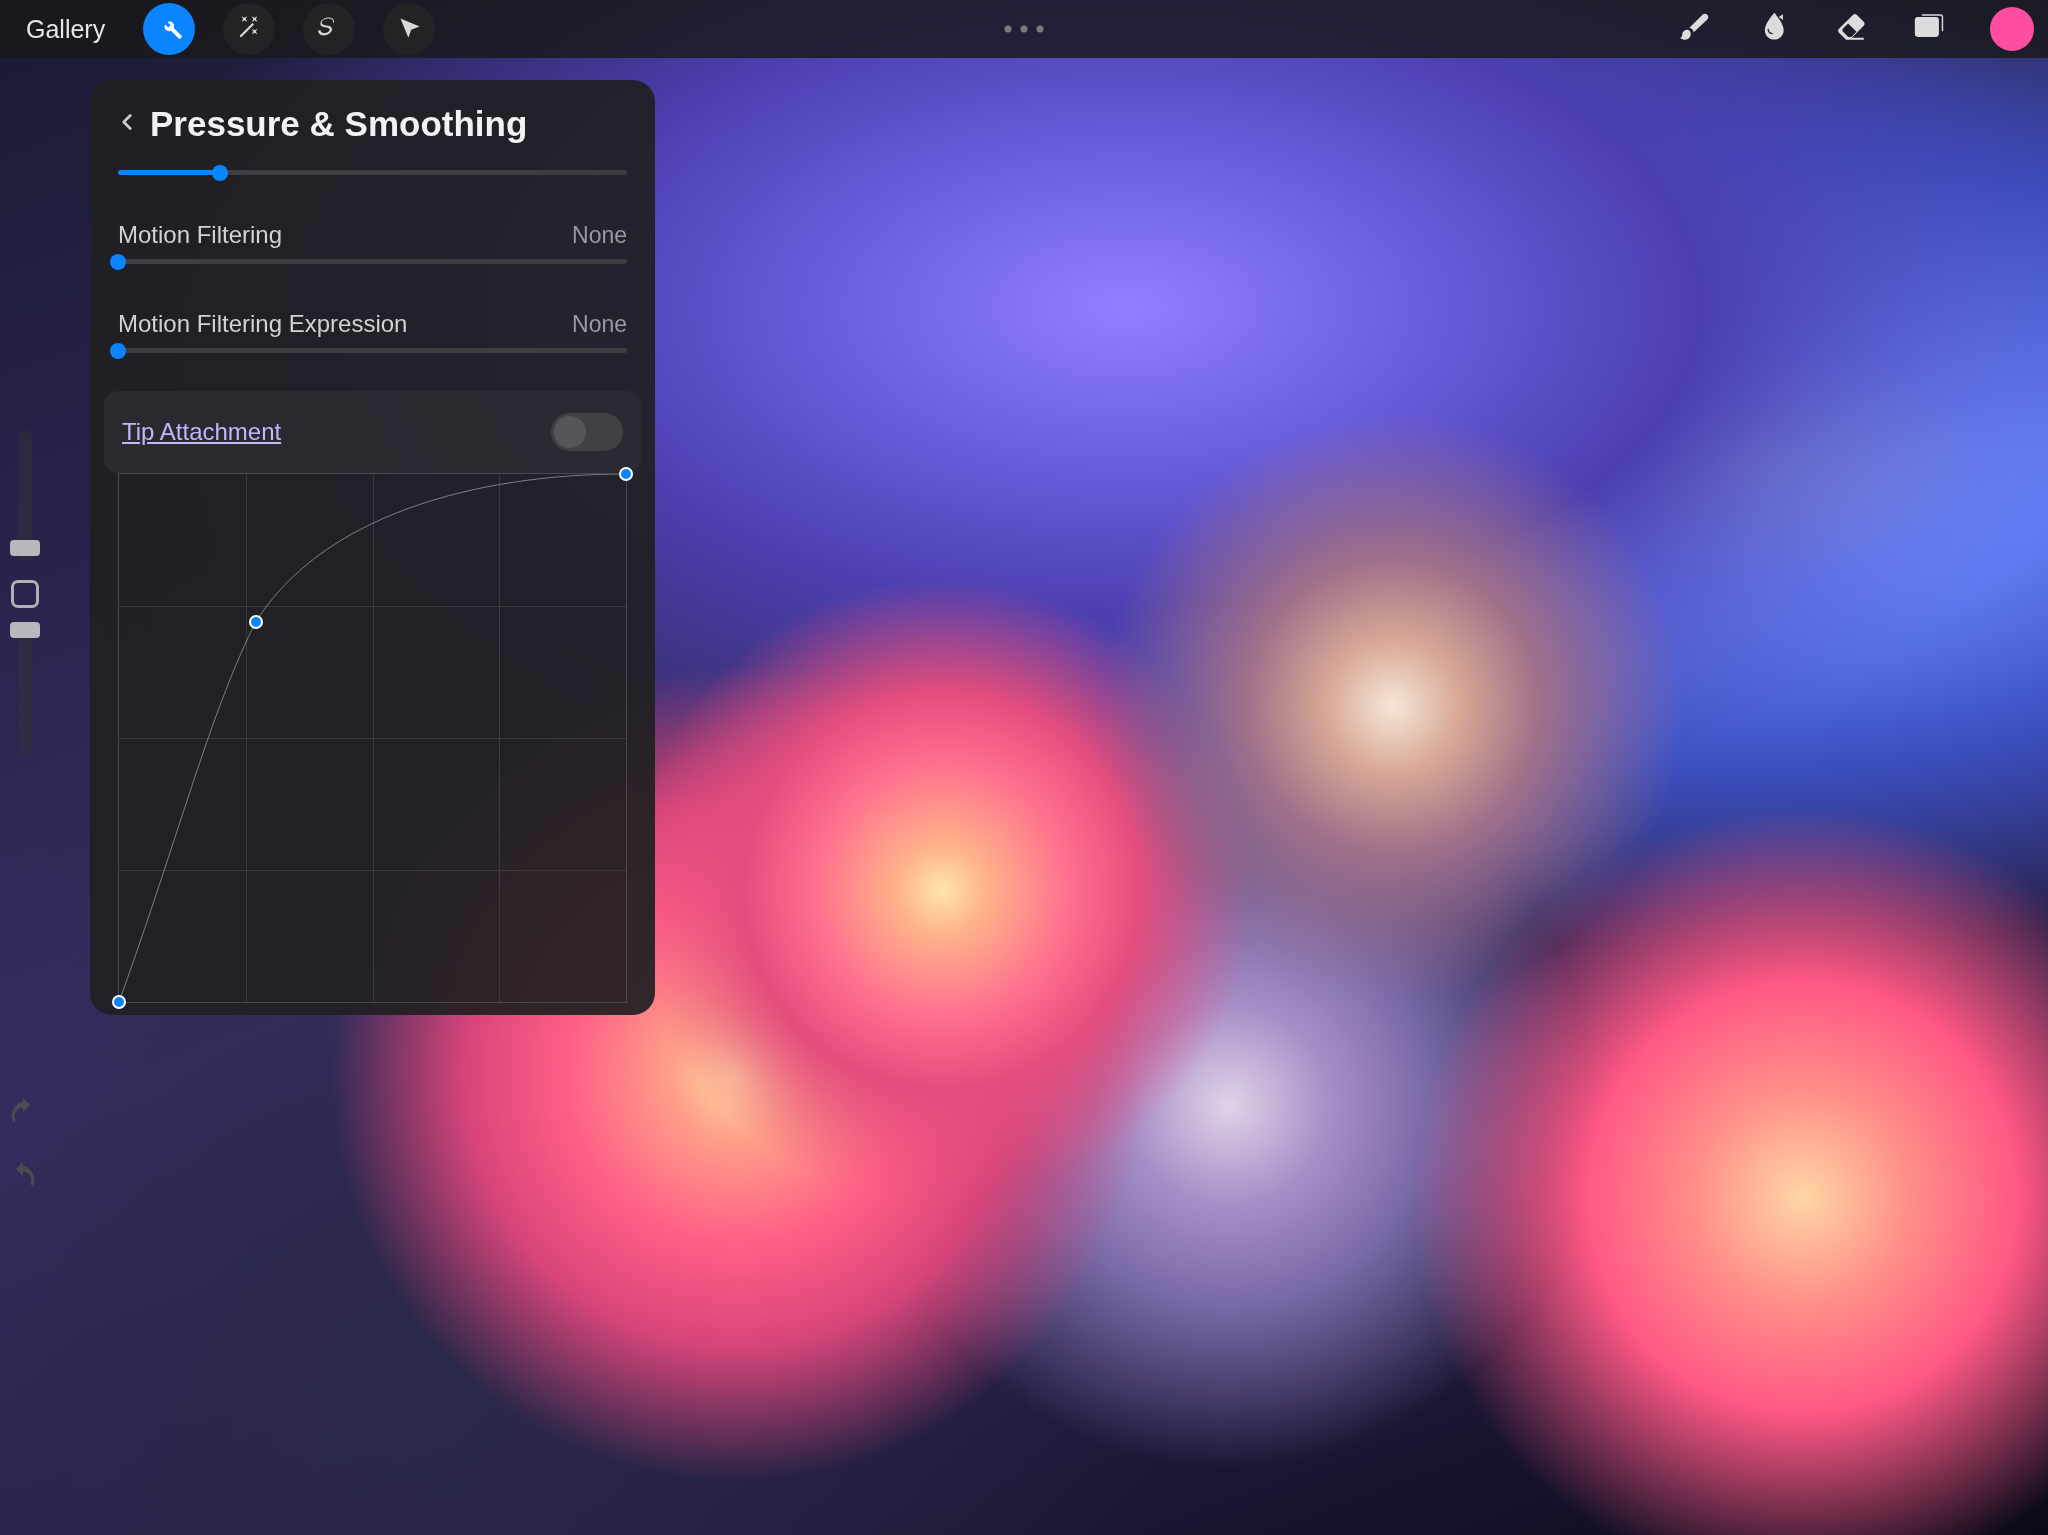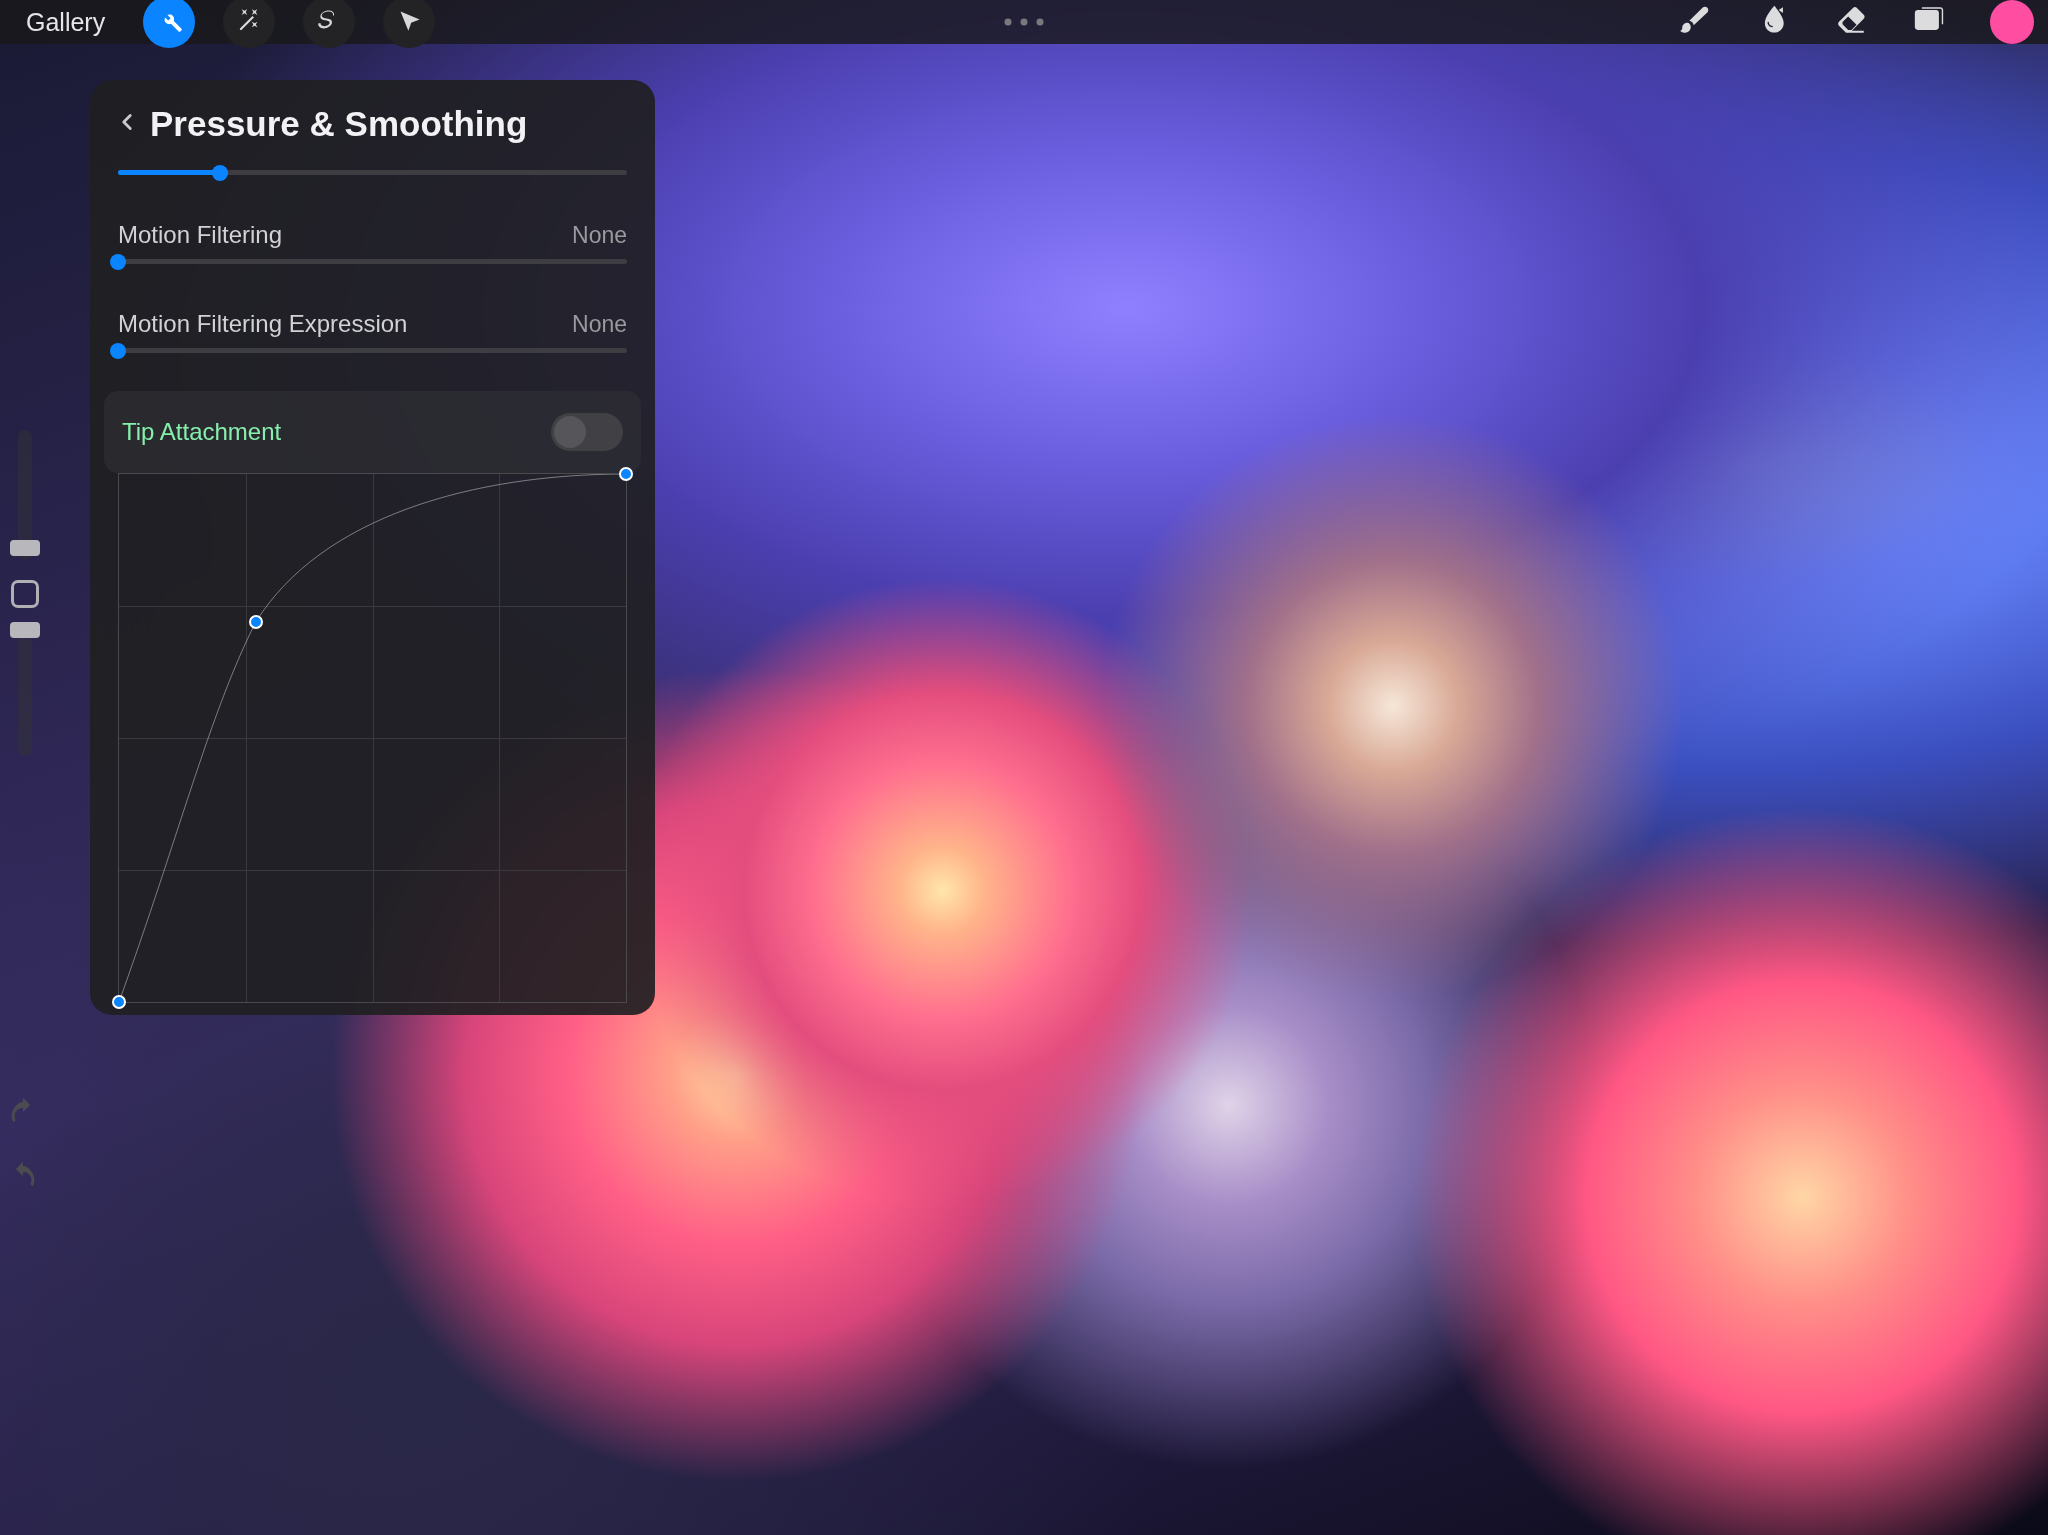--- a/index.html
+++ b/index.html
@@ -26,21 +26,21 @@
     radial-gradient(ellipse 70% 50% at 55% 20%, #8f80ff 0%, #6b5fe0 20%, #4b3fb0 40%, transparent 70%),
     radial-gradient(ellipse 60% 40% at 85% 30%, #9fc0ff 0%, #6a8aff 20%, #3b4fc0 50%, transparent 80%),
     radial-gradient(circle at 20% 90%, #2a2848 0%, transparent 35%),
     linear-gradient(160deg, #1a1a34 0%, #2b2550 30%, #3a2f6b 50%, #241d44 75%, #0b0a18 100%);
 }
 
 
 .topbar {
   position: absolute;
   top: 0; left: 0; right: 0;
-  height: 44px;
+  height: 58px;
   display: flex;
   align-items: center;
   padding: 0 14px;
   background: rgba(24,24,26,0.82);
   z-index: 10;
 }
 .gallery-btn {
   color: #e6e6e8;
   font-size: 25px;
   font-weight: 400;
@@ -163,21 +163,21 @@
 
 .slider-row + .slider-row { margin-top: 32px; }
 
 .toggle-row {
   margin: 30px 14px 0;
   padding: 22px 18px;
   background: rgba(50,50,54,0.55);
   border-radius: 14px;
   display: flex; justify-content: space-between; align-items: center;
 }
-.toggle-row .label { font-size: 24px; color: #86efac; }
+.toggle-row .label { font-size: 24px; color: #c4b5fd; text-decoration: underline; }
 .switch {
   width: 72px; height: 38px; border-radius: 19px;
   background: #414145;
   position: relative;
 }
 .switch-knob {
   width: 32px; height: 32px; border-radius: 50%;
   background: #56565a;
   position: absolute; top: 3px; left: 3px;
 }

